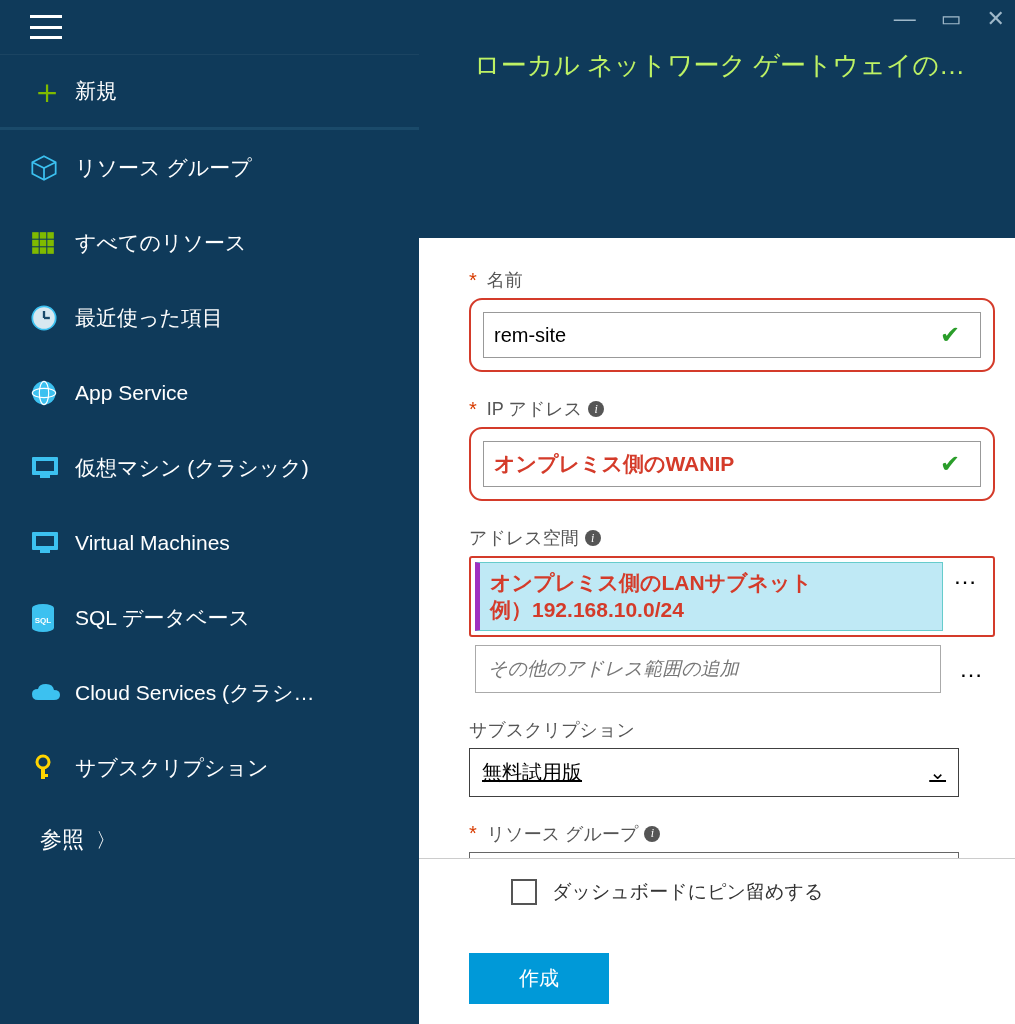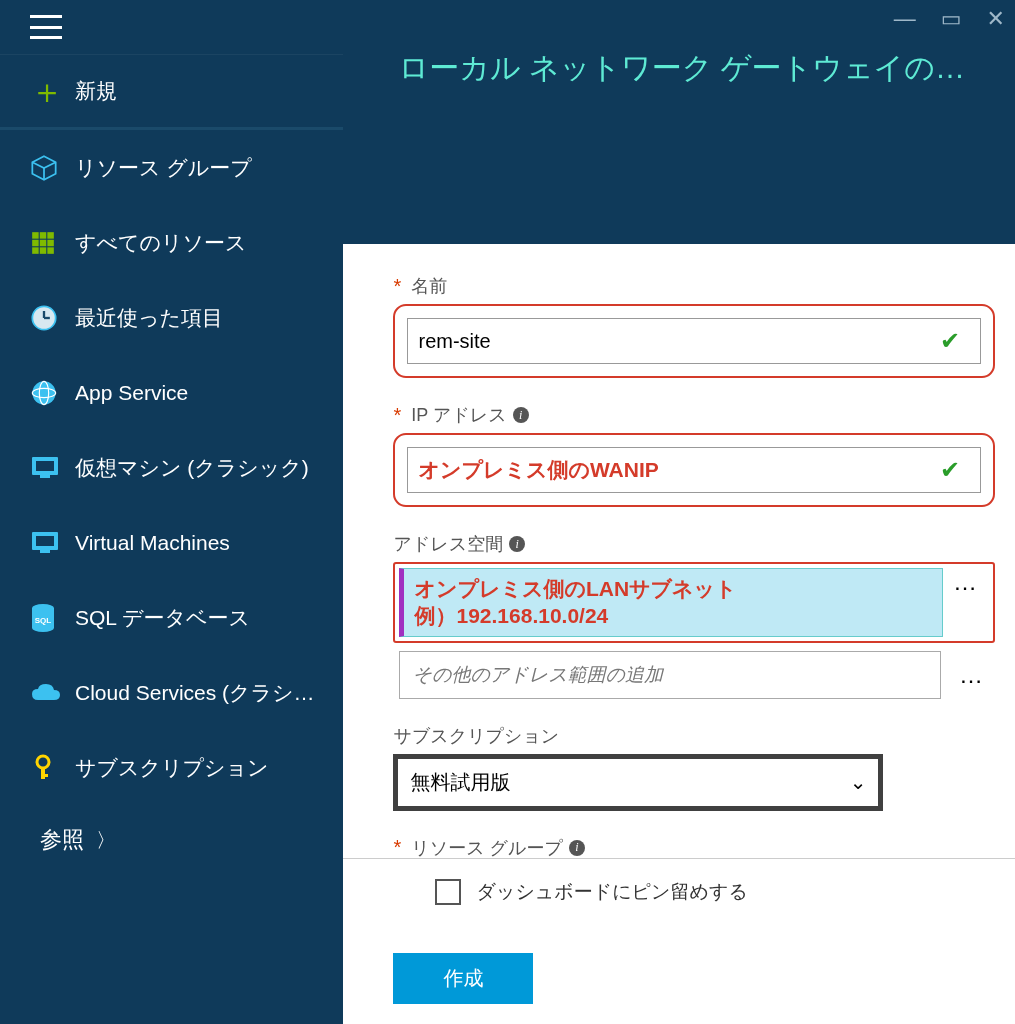--- a/index.html
+++ b/index.html
@@ -81,22 +81,22 @@
     height: 38px;
     display:flex;
     justify-content:flex-end;
     align-items:center;
     padding-right:10px;
     gap:25px;
     color:#9fb8c9;
   }
   .titlebar .tb-icon { cursor:pointer; font-size:22px;}
   .panel-title {
-    color:#5eead4;
-    font-size:30px;
+    color:#bef264;
+    font-size:26px;
     padding: 10px 50px 20px 55px;
     white-space:nowrap;
     overflow:hidden;
   }
   .blue-gap { height:135px; background:#0f3a5a;}
   .form-area {
     background:#fff;
     flex:1;
     padding: 30px 20px 0 50px;
     position:relative;
@@ -163,28 +163,29 @@
     flex:1;
     border:1px solid #aaa;
     padding:10px 12px;
     font-size:19px;
     font-style:italic;
     color:#777;
     margin-left:6px;
   }
   
   .select-box {
-    border:5px solid #404040;
+    border:1px solid #404040;
     padding:10px 12px;
     display:flex;
     align-items:center;
     justify-content:space-between;
     font-size:20px;
     cursor:pointer;
     width:490px;
+    text-decoration:underline;
   }
   .select-box .chev-d { font-size:20px;}
   
   .cutoff {
     border:1px solid #666;
     border-bottom:none;
     padding:10px 12px 0 12px;
     font-size:20px;
     width:490px;
     height:28px;

